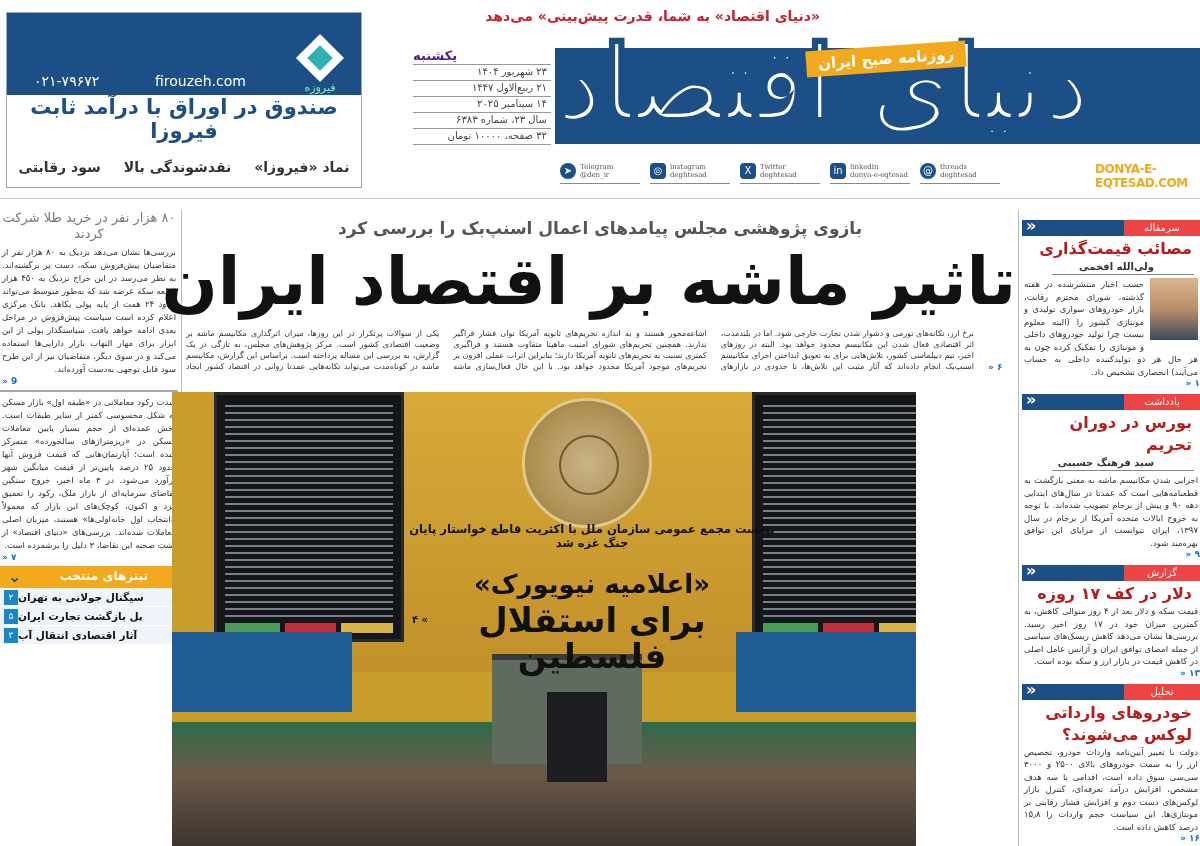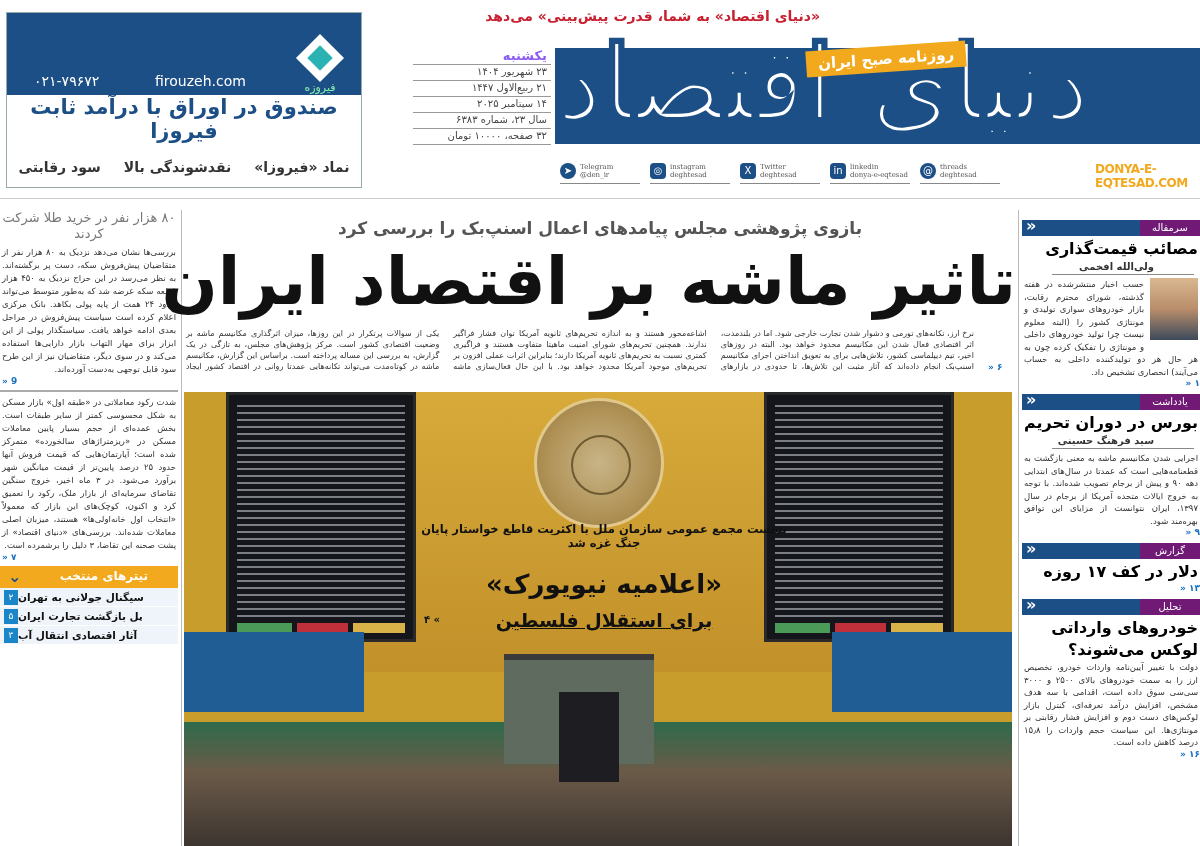--- a/index.html
+++ b/index.html
@@ -18,21 +18,21 @@
   .ad-url { position: absolute; left: 148px; top: 60px; font-size: 14px; color: #fff; }
   .ad-phone { position: absolute; left: 10px; top: 60px; font-size: 14px; color: #fff; margin-left: 17px; }
   .ad-sub { text-align: center; font-size: 21px; font-weight: bold; color: #1d4f87; }
   .ad-feats { display: flex; justify-content: space-around; margin-top: 16px; font-size: 14px; font-weight: bold; color: #333; }
 
   .slogan { position: absolute; right: 380px; top: 8px; font-size: 14px; font-weight: bold; color: #c8202f; }
   .mast-band { position: absolute; left: 555px; top: 48px; width: 645px; height: 96px; background: #1d4f87; }
   .mast-title { position: absolute; left: 570px; top: 14px; width: 520px; height: 140px; font-family: "DejaVu Serif", serif; font-size: 104px; line-height: 140px; color: #fff; font-weight: bold; text-align: center; -webkit-text-stroke: 3px #1d4f87; letter-spacing: -2px; white-space: nowrap; }
   .mast-tag { position: absolute; left: 806px; top: 46px; background: #f2a91e; color: #fff; font-size: 15px; font-weight: bold; padding: 4px 12px; transform: rotate(-4deg); }
   .date-box { position: absolute; left: 413px; top: 48px; width: 138px; font-size: 10px; color: #444; }
-  .date-box .day { color: #8b5cf6; font-weight: bold; font-size: 13px; text-align: right; border-bottom: 1px solid #999; padding: 0 4px 1px 0; }
+  .date-box .day { color: #4c1d95; font-weight: bold; font-size: 13px; text-align: left; border-bottom: 1px solid #999; padding: 0 4px 1px 0; }
   .date-box div.line { text-align: right; border-bottom: 1px solid #999; padding: 1px 4px 1px 0; height: 16px; }
   .socials { position: absolute; left: 560px; top: 158px; width: 440px; height: 26px; display: flex; justify-content: space-between; }
   .soc { display: flex; align-items: center; gap: 4px; width: 80px; border-bottom: 1px solid #888; }
   .soc .ic { width: 16px; height: 16px; border-radius: 4px; background: #1d4f87; color: #fff; font-size: 10px; line-height: 16px; text-align: center; flex: none; }
   .soc .ic.round { border-radius: 50%; }
   .soc .txt { font-family: "DejaVu Serif", serif; font-size: 7px; line-height: 8px; color: #555; }
   .site-url { position: absolute; left: 1095px; top: 162px; font-size: 12px; font-weight: bold; color: #f2a91e; letter-spacing: -0.5px; }
   .mast-divider { position: absolute; left: 0; top: 198px; width: 1200px; height: 1px; background: #ccc; }
 
   
@@ -52,45 +52,45 @@
   .pick .lbl { font-size: 10.5px; font-weight: bold; color: #111; white-space: nowrap; overflow: hidden; }
 
   .col-rule { position: absolute; top: 210px; width: 1px; height: 636px; background: #bbb; }
 
   
   .center { position: absolute; left: 184px; top: 210px; width: 832px; }
   .c-kicker { text-align: center; font-size: 17px; color: #555; font-weight: bold; margin-top: 8px; }
   .c-headline { text-align: center; font-size: 66px; font-weight: bold; line-height: 88px; color: #111; letter-spacing: -1px; white-space: nowrap; }
   .c-cols { display: flex; flex-direction: row-reverse; gap: 10px; margin-top: 2px; height: 44px; }
   .c-cols .body-txt { flex: 1; font-size: 8px; line-height: 11px; overflow: hidden; }
-  .photo { position: absolute; left: 184px; top: 392px; width: 828px; height: 454px; background: #c99d2c; overflow: hidden; }
+  .photo { position: absolute; left: 172px; top: 392px; width: 744px; height: 454px; background: #c99d2c; overflow: hidden; }
   .ph-wall { position: absolute; left: 170px; top: 0; width: 490px; height: 280px; background: linear-gradient(180deg, #d7aa3a 0%, #c2912a 100%); }
   .ph-emblem { position: absolute; left: 350px; top: 6px; width: 130px; height: 130px; border-radius: 50%; background: radial-gradient(circle, #c8b487 0%, #b09256 60%, #8f7540 100%); border: 3px solid #e2c88a; }
   .ph-emblem::after { content: ""; position: absolute; left: 34px; top: 34px; width: 56px; height: 56px; border-radius: 50%; border: 2px solid #6e5a30; }
   .ph-board { position: absolute; top: 0; width: 190px; height: 250px; background: #14161c; border: 3px solid #2a2a2a; }
   .ph-board .rows { position: absolute; left: 8px; right: 8px; top: 10px; bottom: 22px; background-image: repeating-linear-gradient(180deg, #cfd4dc 0 2px, transparent 2px 7px); opacity: .55; }
   .ph-board .tally { position: absolute; left: 8px; bottom: 6px; right: 8px; height: 10px; background: linear-gradient(90deg, #4c9a58 0 33%, #14161c 33% 36%, #c0303a 36% 66%, #14161c 66% 69%, #d9b248 69%); }
   .ph-blue-l { position: absolute; left: 0; top: 240px; width: 180px; height: 80px; background: #1f5d94; }
   .ph-blue-r { position: absolute; right: 0; top: 240px; width: 180px; height: 80px; background: #1f5d94; }
   .ph-podium { position: absolute; left: 320px; top: 262px; width: 150px; height: 110px; background: #5e6b5e; border-top: 6px solid #3a3a3a; }
   .ph-lectern { position: absolute; left: 375px; top: 300px; width: 60px; height: 90px; background: #1d1d22; }
   .ph-floor { position: absolute; left: 0; top: 330px; width: 828px; height: 124px; background: linear-gradient(180deg, #2e6b4b 0%, #6b5a48 40%, #3d3530 100%); }
   .ph-caption { position: absolute; left: 230px; top: 130px; width: 380px; text-align: center; color: #111; }
   .ph-caption .k { font-size: 11.5px; font-weight: bold; }
   .ph-caption .h1 { font-size: 26px; font-weight: bold; line-height: 36px; margin-top: 16px; }
-  .ph-caption .h2 { font-size: 19px; font-weight: bold; line-height: 36px; text-decoration: underline; }
+  .ph-caption .h2 { font-size: 34px; font-weight: bold; line-height: 36px; }
   .ph-ref { position: absolute; left: 240px; top: 222px; color: #111; font-size: 10px; font-weight: bold; }
 
   
   .right-col { position: absolute; left: 1022px; top: 220px; width: 178px; }
   .sec-bar { height: 16px; display: flex; }
   .sec-bar .blue { flex: 1; background: #1d4f87; position: relative; }
   .sec-bar .blue::before { content: "«"; position: absolute; left: 4px; top: -4px; color: #fff; font-size: 16px; font-weight: bold; }
-  .sec-bar .tag { width: 60px; background: #701a75; color: #fff; font-size: 10px; text-align: center; line-height: 16px; }
-  .r-headline { text-align: right; font-size: 16px; font-weight: bold; color: #000000; line-height: 22px; padding-right: 2px; margin-top: 2px; }
+  .sec-bar .tag { width: 76px; background: #ef4444; color: #fff; font-size: 10px; text-align: center; line-height: 16px; }
+  .r-headline { text-align: right; font-size: 16px; font-weight: bold; color: #b91c1c; line-height: 22px; padding-right: 8px; margin-top: 2px; }
   .r-author { text-align: right; font-size: 10px; font-weight: bold; color: #333; padding-right: 40px; border-bottom: 1px solid #888; line-height: 14px; margin: 0 6px 3px 30px; }
   .r-body { font-size: 8.5px; line-height: 12.5px; color: #333; text-align: justify; padding: 0 2px; }
   .r-photo { float: right; width: 48px; height: 62px; background: linear-gradient(180deg, #d9b890 0%, #b98d6a 50%, #3c4a5c 100%); margin: 0 2px 2px 6px; }
   .r-ref { color: #1a6fc0; font-weight: bold; font-size: 9px; }
   .r-block { margin-bottom: 6px; }
 </style>
 </head>
 <body>
 
 <div class="ad-box rtl">
@@ -240,20 +240,21 @@
     <div class="r-author">سید فرهنگ حسینی</div>
     <div class="r-body">اجرایی شدن مکانیسم ماشه به معنی بازگشت به قطعنامه‌هایی است که عمدتا در سال‌های ابتدایی دهه ۹۰ و پیش از برجام تصویب شده‌اند. با توجه به خروج ایالات متحده آمریکا از برجام در سال ۱۳۹۷، ایران نتوانست از مزایای این توافق بهره‌مند شود.</div>
     <div class="r-ref">۹ «</div>
   </div>
   <div class="r-block">
     <div class="sec-bar">
         <span class="tag">گزارش</span>
         <span class="blue"></span>
       </div>
     <div class="r-headline">دلار در کف ۱۷ روزه</div>
+    <div class="r-body">قیمت سکه و دلار بعد از ۴ روز متوالی کاهش، به کمترین میزان خود در ۱۷ روز اخیر رسید. بررسی‌ها نشان می‌دهد کاهش ریسک‌های سیاسی از جمله امضای توافق ایران و آژانس عامل اصلی در کاهش قیمت در بازار ارز و سکه بوده است.</div>
     <div class="r-ref">۱۳ «</div>
   </div>
   <div class="r-block">
     <div class="sec-bar">
         <span class="tag">تحلیل</span>
         <span class="blue"></span>
       </div>
     <div class="r-headline">خودروهای وارداتی لوکس می‌شوند؟</div>
     <div class="r-body">دولت با تغییر آیین‌نامه واردات خودرو، تخصیص ارز را به سمت خودروهای بالای ۲۵۰۰ و ۳۰۰۰ سی‌سی سوق داده است، اقدامی با سه هدف مشخص، افزایش درآمد تعرفه‌ای، کنترل بازار لوکس‌های دست دوم و افزایش فشار رقابتی بر مونتاژی‌ها. این سیاست حجم واردات را ۱۵٫۸ درصد کاهش داده است.</div>
     <div class="r-ref">۱۶ «</div>

